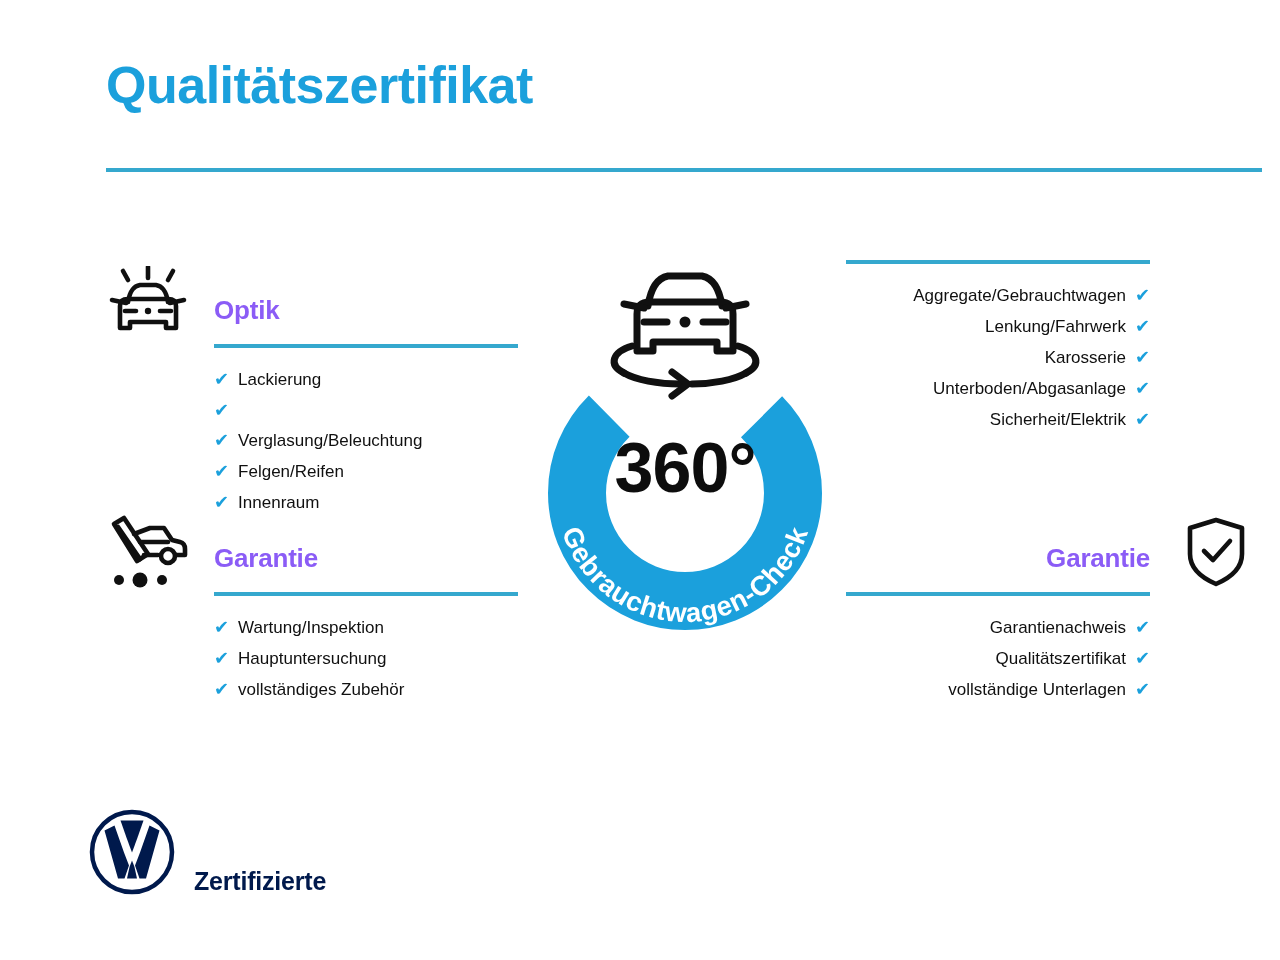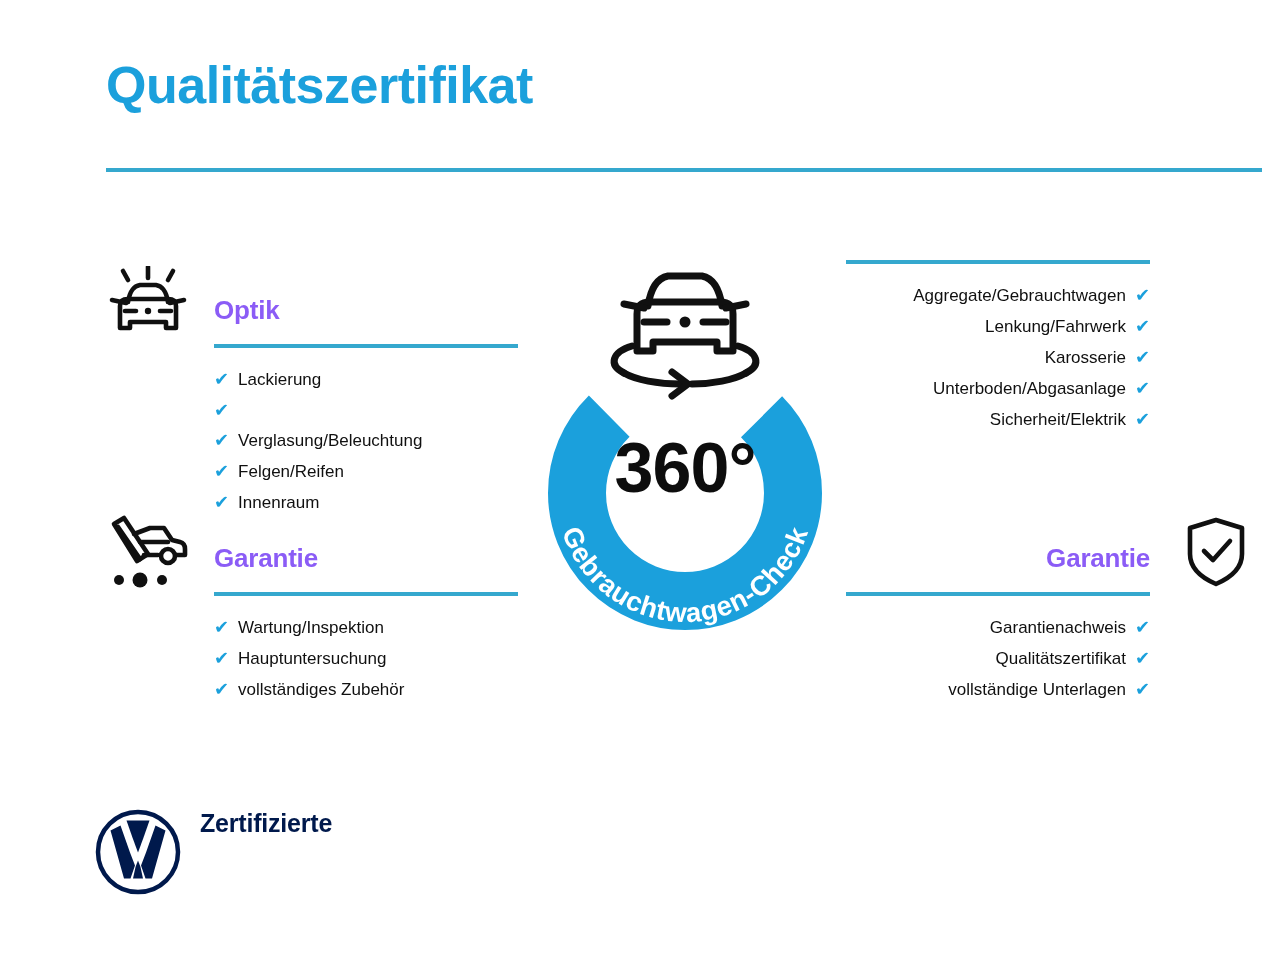--- a/index.html
+++ b/index.html
@@ -138,24 +138,24 @@
     text-align: center;
     font-size: 70px;
     font-weight: bold;
     color: #0d0d0d;
     letter-spacing: -1px;
   }
 
   
   .footer {
     position: absolute;
-    left: 50px;
+    left: 44px;
     top: 808px;
     display: flex;
-    align-items: flex-start;
+    align-items: flex-end;
   }
   .vw-mark { width: 88px; height: 88px; }
   .footer-text {
     margin-left: 18px;
     font-size: 25px;
     font-weight: bold;
     line-height: 1.22;
     color: #00194C;
     letter-spacing: -0.2px;
   }

